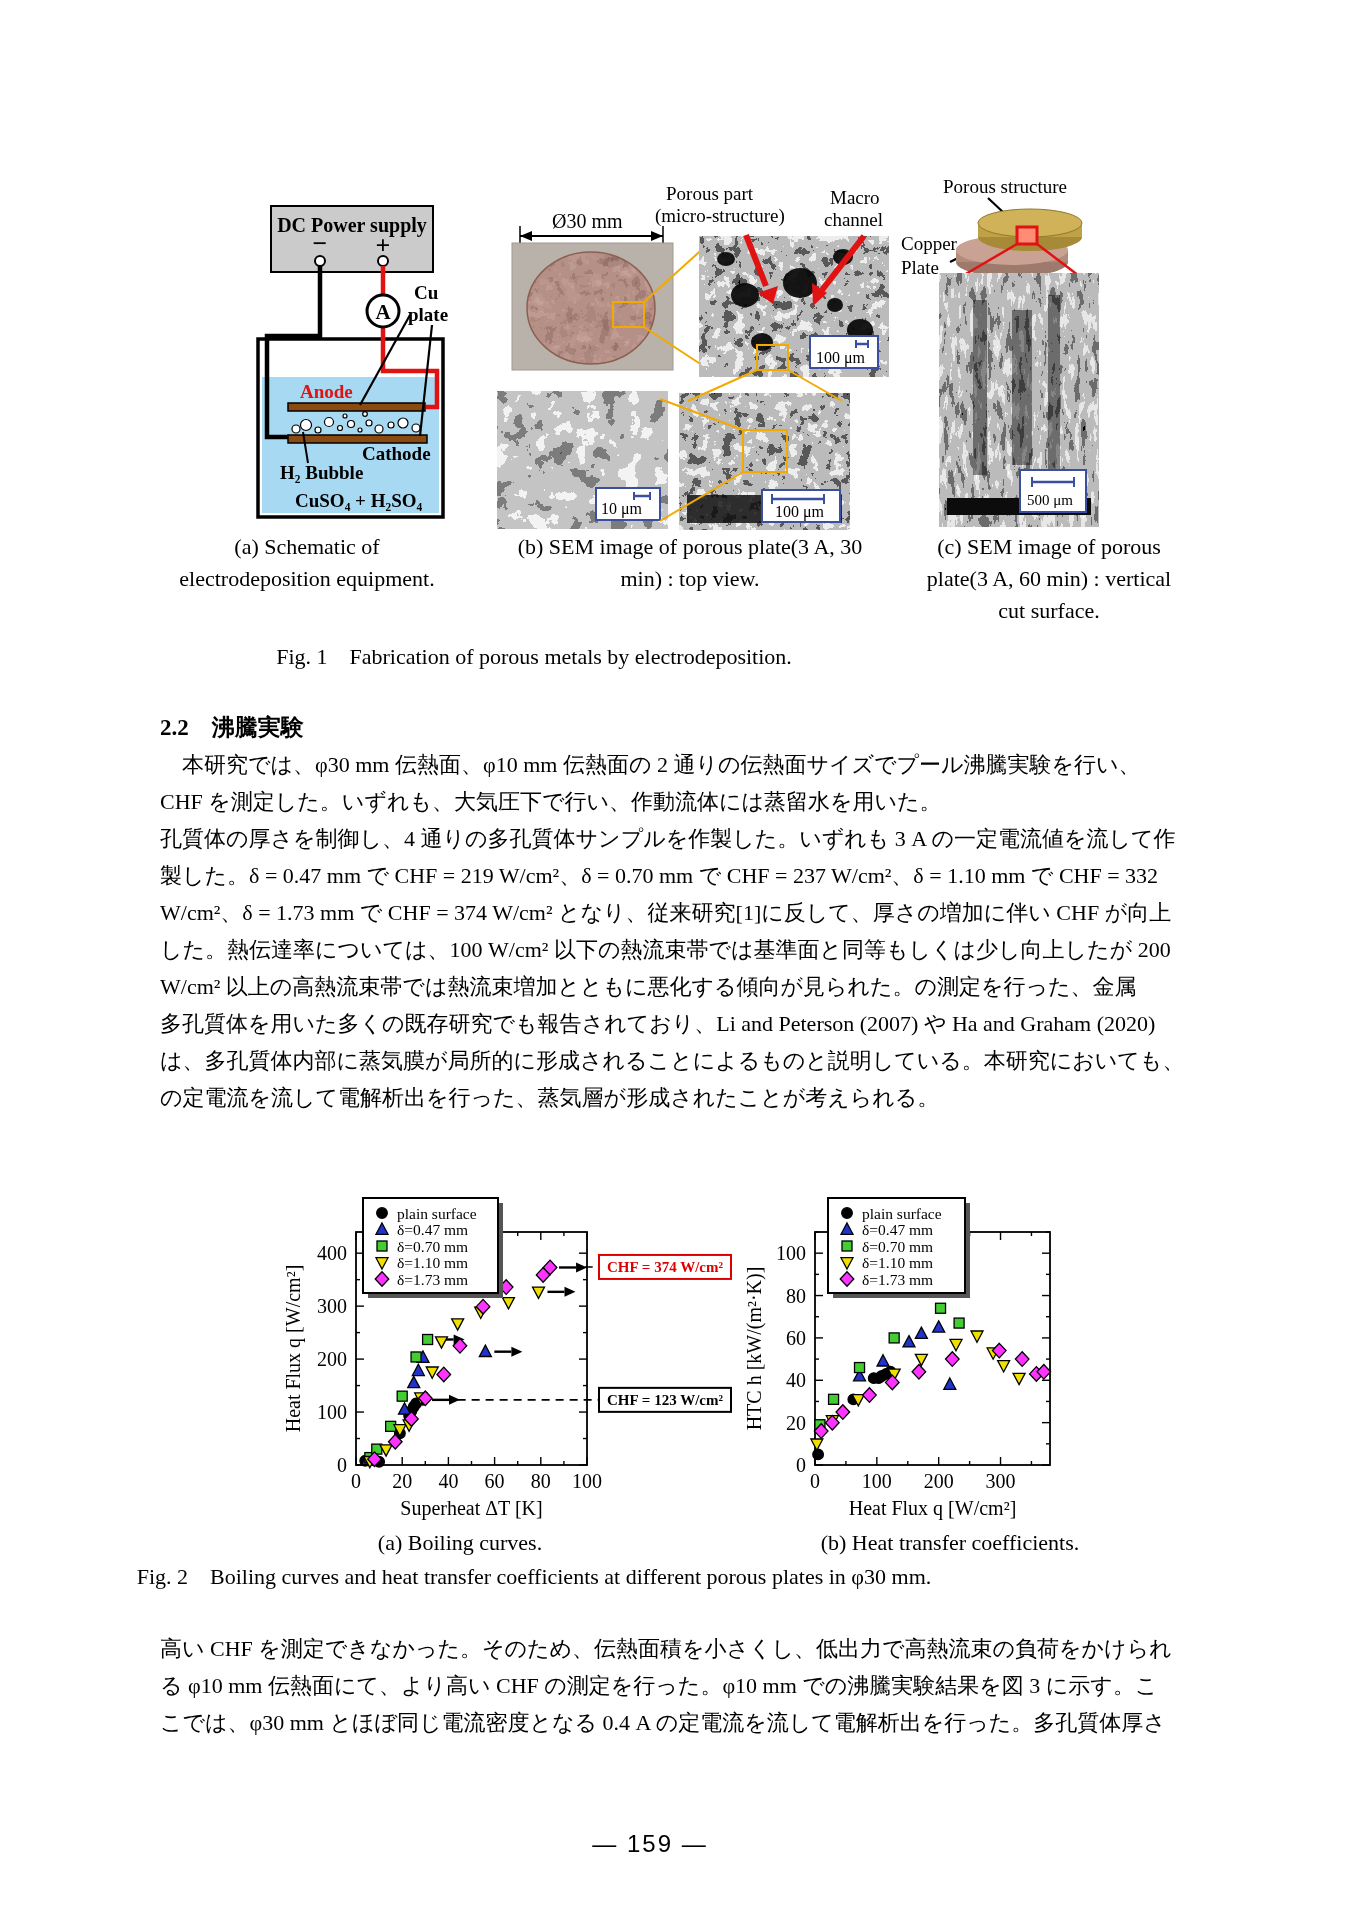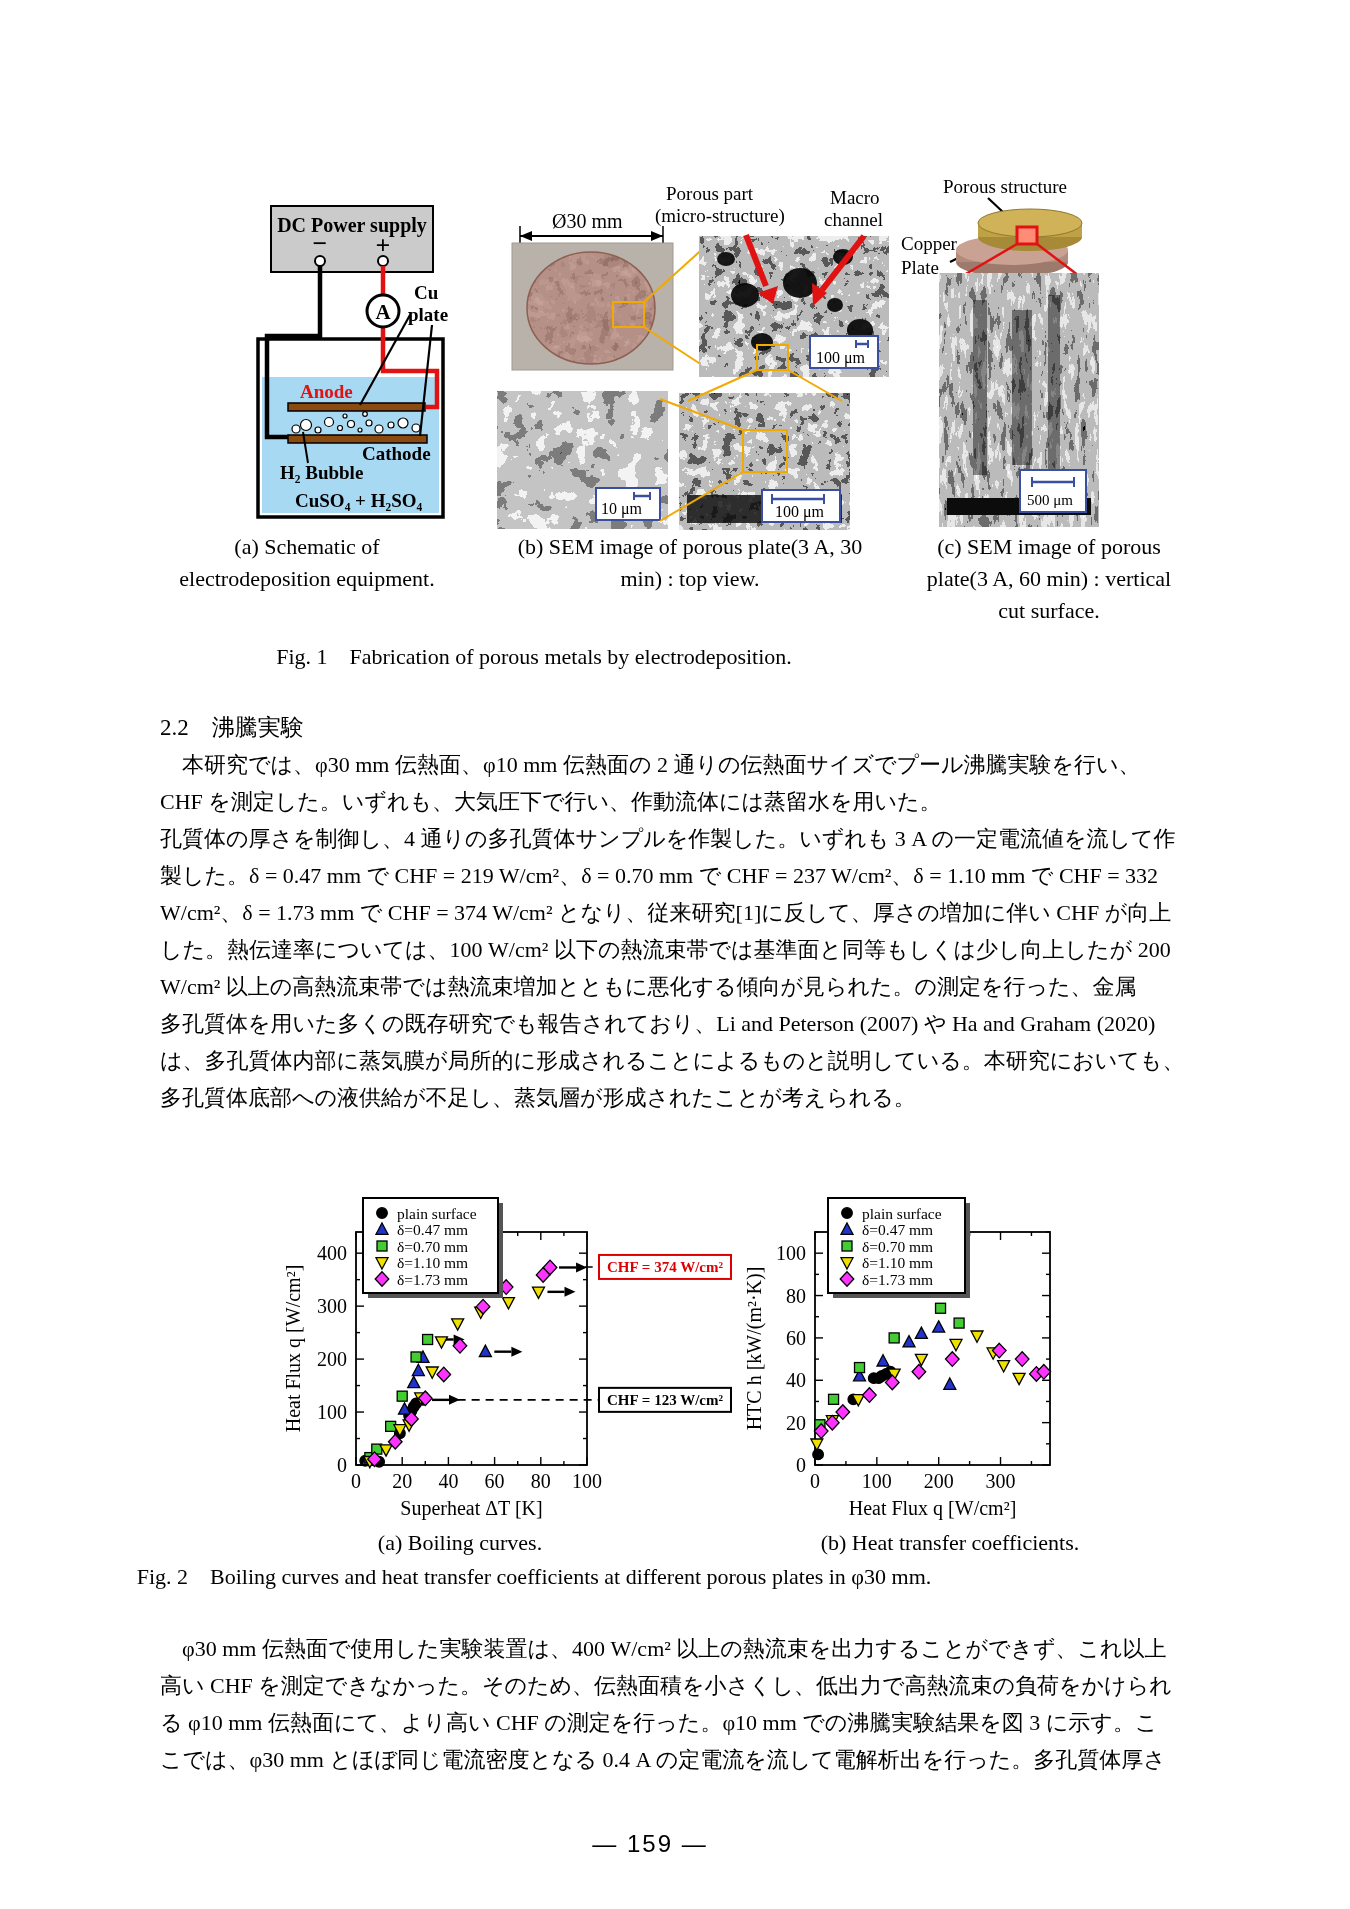--- a/index.html
+++ b/index.html
@@ -1,20 +1,20 @@
 <!DOCTYPE html>
 <html><head>
 <meta charset="utf-8">
 <style>
   html,body{margin:0;padding:0;background:#ffffff;}
   body{width:1350px;height:1909px;position:relative;font-family:"Liberation Serif",serif;color:#000;}
   .abs{position:absolute;}
   .textcol{position:absolute;left:160px;width:1060px;}
   .tline{font-size:22px;line-height:37px;white-space:nowrap;}
-  .heading{font-size:23px;line-height:37px;font-weight:normal;white-space:nowrap;}
+  .heading{font-size:23px;line-height:37px;font-weight:bold;white-space:nowrap;}
   .cap{position:absolute;text-align:center;font-size:22px;line-height:32px;}
   .figcap{position:absolute;left:0;width:1068px;text-align:center;font-size:22px;}
   .pagenum{position:absolute;left:0;width:1300px;text-align:center;font-size:24px;font-family:"Liberation Sans",sans-serif;letter-spacing:2px;}
   svg text{font-family:"Liberation Serif",serif;}
 </style>
 </head>
 <body>
 
 <svg class="abs" style="left:0;top:0" width="1350" height="700" viewBox="0 0 1350 700">
   <defs>
@@ -239,21 +239,21 @@
   <div class="heading">2.2　沸騰実験</div>
   <div class="tline">　本研究では、φ30 mm 伝熱面、φ10 mm 伝熱面の 2 通りの伝熱面サイズでプール沸騰実験を行い、</div>
   <div class="tline">CHF を測定した。いずれも、大気圧下で行い、作動流体には蒸留水を用いた。</div>
   <div class="tline">孔質体の厚さを制御し、4 通りの多孔質体サンプルを作製した。いずれも 3 A の一定電流値を流して作</div>
   <div class="tline">製した。δ = 0.47 mm で CHF = 219 W/cm²、δ = 0.70 mm で CHF = 237 W/cm²、δ = 1.10 mm で CHF = 332</div>
   <div class="tline">W/cm²、δ = 1.73 mm で CHF = 374 W/cm² となり、従来研究[1]に反して、厚さの増加に伴い CHF が向上</div>
   <div class="tline">した。熱伝達率については、100 W/cm² 以下の熱流束帯では基準面と同等もしくは少し向上したが 200</div>
   <div class="tline">W/cm² 以上の高熱流束帯では熱流束増加とともに悪化する傾向が見られた。の測定を行った、金属</div>
   <div class="tline">多孔質体を用いた多くの既存研究でも報告されており、Li and Peterson (2007) や Ha and Graham (2020)</div>
   <div class="tline">は、多孔質体内部に蒸気膜が局所的に形成されることによるものと説明している。本研究においても、</div>
-  <div class="tline">多孔質体底部への液供給が不足し、蒸気層が形成されたことが考えられる。</div>
+  <div class="tline">の定電流を流して電解析出を行った、蒸気層が形成されたことが考えられる。</div>
 </div>
 
 <div class="abs" style="left:0;top:1190px;width:1350px;height:430px">
   <svg id="chart-a" class="abs" style="left:270px;top:0" width="475" height="335">
       <g>
         <rect x="86" y="42" width="231" height="233" fill="none" stroke="#000" stroke-width="1.8"></rect>
         <line x1="86" y1="275" x2="86" y2="267" stroke="#000" stroke-width="1.4"></line>
         <line x1="86" y1="42" x2="86" y2="50" stroke="#000" stroke-width="1.4"></line>
         <line x1="109.1" y1="275" x2="109.1" y2="271" stroke="#000" stroke-width="1.4"></line>
         <line x1="109.1" y1="42" x2="109.1" y2="46" stroke="#000" stroke-width="1.4"></line>
@@ -513,19 +513,18 @@
         <polygon fill="#ff33ff" stroke="#000" stroke-width="1.3" points="102,81.7 108.8,89 102,96.3 95.2,89"></polygon>
         <text x="117" y="94.5" font-size="15.5">δ=1.73 mm</text>
       </g>
     </svg>
   <div class="cap" style="left:280px;top:337px;width:360px">(a) Boiling curves.</div>
   <div class="cap" style="left:760px;top:337px;width:380px">(b) Heat transfer coefficients.</div>
   <div class="figcap" style="top:372px">Fig. 2　Boiling curves and heat transfer coefficients at different porous plates in  φ30 mm.</div>
 </div>
 
 <div class="textcol" style="top:1630px">
-  <div class="tline">　φ30 mm 伝熱面で使用した実験装置は、400 W/cm² 以上の熱流束を出力することができず、これ以上</div>
   <div class="tline">高い CHF を測定できなかった。そのため、伝熱面積を小さくし、低出力で高熱流束の負荷をかけられ</div>
   <div class="tline">る φ10 mm 伝熱面にて、より高い CHF の測定を行った。φ10 mm での沸騰実験結果を図 3 に示す。こ</div>
   <div class="tline">こでは、φ30 mm とほぼ同じ電流密度となる 0.4 A の定電流を流して電解析出を行った。多孔質体厚さ</div>
 </div>
 
 <div class="pagenum" style="top:1830px">— 159 —</div>
 
 </body></html>

